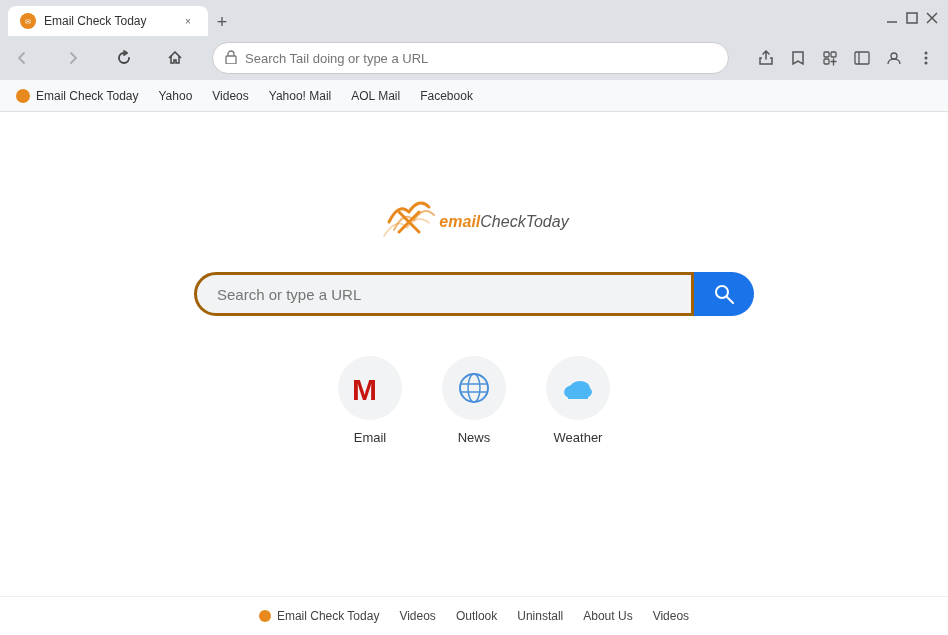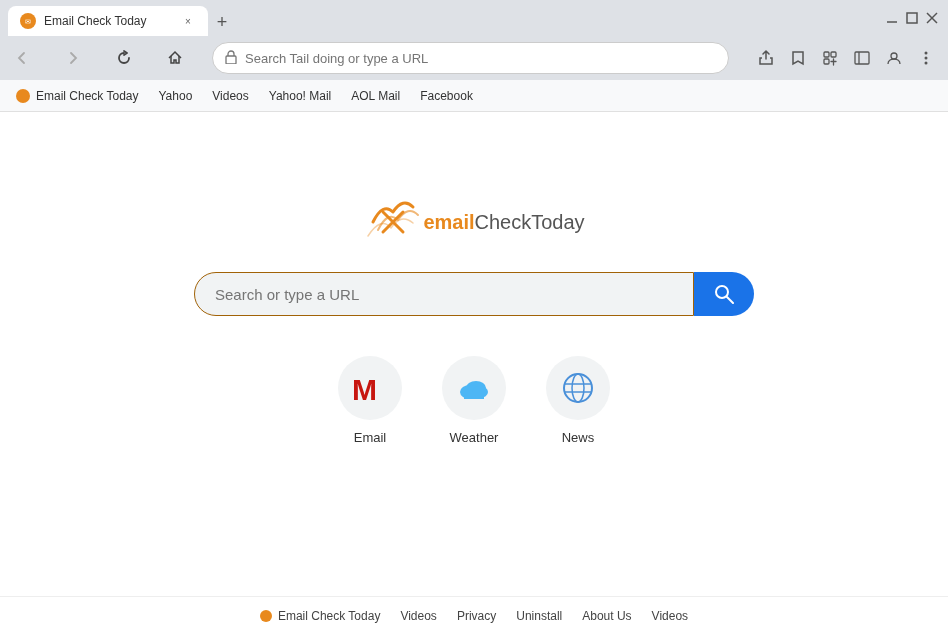--- a/index.html
+++ b/index.html
@@ -154,21 +154,21 @@
     .search-section {
       display: flex;
       align-items: center;
       width: 560px;
       gap: 0;
     }
     .search-input-wrapper {
       flex: 1;
       height: 44px;
       background: #f1f3f4;
-      border: 1px solid #a16207;
+      border: 3px solid #a16207;
       border-radius: 22px 0 0 22px;
       display: flex;
       align-items: center;
       padding: 0 20px;
     }
     .search-input-wrapper input {
       border: none; outline: none;
       background: transparent;
       font-size: 15px; color: #333;
       width: 100%;
@@ -381,21 +381,21 @@
     <svg class="logo-icon" width="60" height="60" viewBox="0 0 60 60">
 
       <g fill="none" stroke="#e8891e" stroke-width="2.5" stroke-linecap="round" stroke-linejoin="round">
         <path d="M10 30 Q20 10 30 20 Q40 5 50 15" stroke="#e8891e" stroke-width="3" fill="none"></path>
         <path d="M15 38 Q25 18 35 28 Q45 13 55 23" stroke="#e8891e" stroke-width="2" fill="none" opacity="0.6"></path>
         <path d="M5 44 Q18 24 28 36 Q38 21 50 31" stroke="#e8891e" stroke-width="1.5" fill="none" opacity="0.4"></path>
 
         <path d="M20 20 L40 40 M40 20 L20 40" stroke="#e8891e" stroke-width="3"></path>
       </g>
     </svg>
-    <div style="font-size:20px; color:#555;">
+    <div style="font-size:16px; color:#555;font-style:italic;">
       <span style="color:#e8891e; font-weight:600;">email</span><span style="color:#555;">Check</span><span style="color:#555;">Today</span>
     </div>
   </div>
 
   <div class="search-section">
     <div class="search-input-wrapper">
       <input type="text" style="border: none; outline: none; background: transparent; font-size: 15px; color: rgb(51, 51, 51); width: 100%;" placeholder="Search or type a URL">
     </div>
     <button class="search-btn">
       <svg width="20" height="20" viewBox="0 0 20 20">
@@ -407,59 +407,59 @@
 
   <div class="quick-links">
 
     <div class="quick-link-item">
       <div class="quick-link-icon">
         <svg width="36" height="28" viewBox="0 0 36 28">
           <text x="0" y="26" font-size="30" font-weight="bold" fill="#c71610">M</text>
         </svg>
       </div>
       <span class="quick-link-label">Email</span>
+    </div>
+
+    <div class="quick-link-item">
+      <div class="quick-link-icon">
+        <svg width="36" height="36" viewBox="0 0 36 36">
+          <circle cx="18" cy="18" r="14" fill="none" stroke="#4a90d9" stroke-width="2"></circle>
+          <ellipse cx="18" cy="18" rx="6" ry="14" fill="none" stroke="#4a90d9" stroke-width="1.5"></ellipse>
+          <line x1="4" y1="14" x2="32" y2="14" stroke="#4a90d9" stroke-width="1.5"></line>
+          <line x1="4" y1="22" x2="32" y2="22" stroke="#4a90d9" stroke-width="1.5"></line>
+        </svg>
+      </div>
+      <span class="quick-link-label">News</span>
     </div>
 
     <div class="quick-link-item">
       <div class="quick-link-icon">
         <svg width="36" height="36" viewBox="0 0 36 36">
           <ellipse cx="20" cy="18" rx="10" ry="7" fill="#4db6f5"></ellipse>
           <ellipse cx="14" cy="22" rx="10" ry="7" fill="#4db6f5"></ellipse>
           <ellipse cx="24" cy="22" rx="8" ry="6" fill="#4db6f5"></ellipse>
           <rect x="8" y="22" width="20" height="7" fill="#4db6f5"></rect>
         </svg>
       </div>
       <span class="quick-link-label">Weather</span>
     </div>
 
-    <div class="quick-link-item">
-      <div class="quick-link-icon">
-        <svg width="36" height="36" viewBox="0 0 36 36">
-          <circle cx="18" cy="18" r="14" fill="none" stroke="#4a90d9" stroke-width="2"></circle>
-          <ellipse cx="18" cy="18" rx="6" ry="14" fill="none" stroke="#4a90d9" stroke-width="1.5"></ellipse>
-          <line x1="4" y1="14" x2="32" y2="14" stroke="#4a90d9" stroke-width="1.5"></line>
-          <line x1="4" y1="22" x2="32" y2="22" stroke="#4a90d9" stroke-width="1.5"></line>
-        </svg>
-      </div>
-      <span class="quick-link-label">News</span>
-    </div>
-
 
   </div>
 
   <div class="page-footer">
     <div class="footer-item">
       <div class="footer-favicon"></div>
       <span>Email Check Today</span>
     </div>
     <div class="footer-item">
       <span>Videos</span>
     </div>
     <div class="footer-item">
-      <span>Privacy</span>
+      <span>Outlook</span>
     </div>
     <div class="footer-item">
       <span>Uninstall</span>
     </div>
     <div class="footer-item">
       <span>About Us</span>
     </div>
     <div class="footer-item">
       <span>Videos</span>
     </div>

